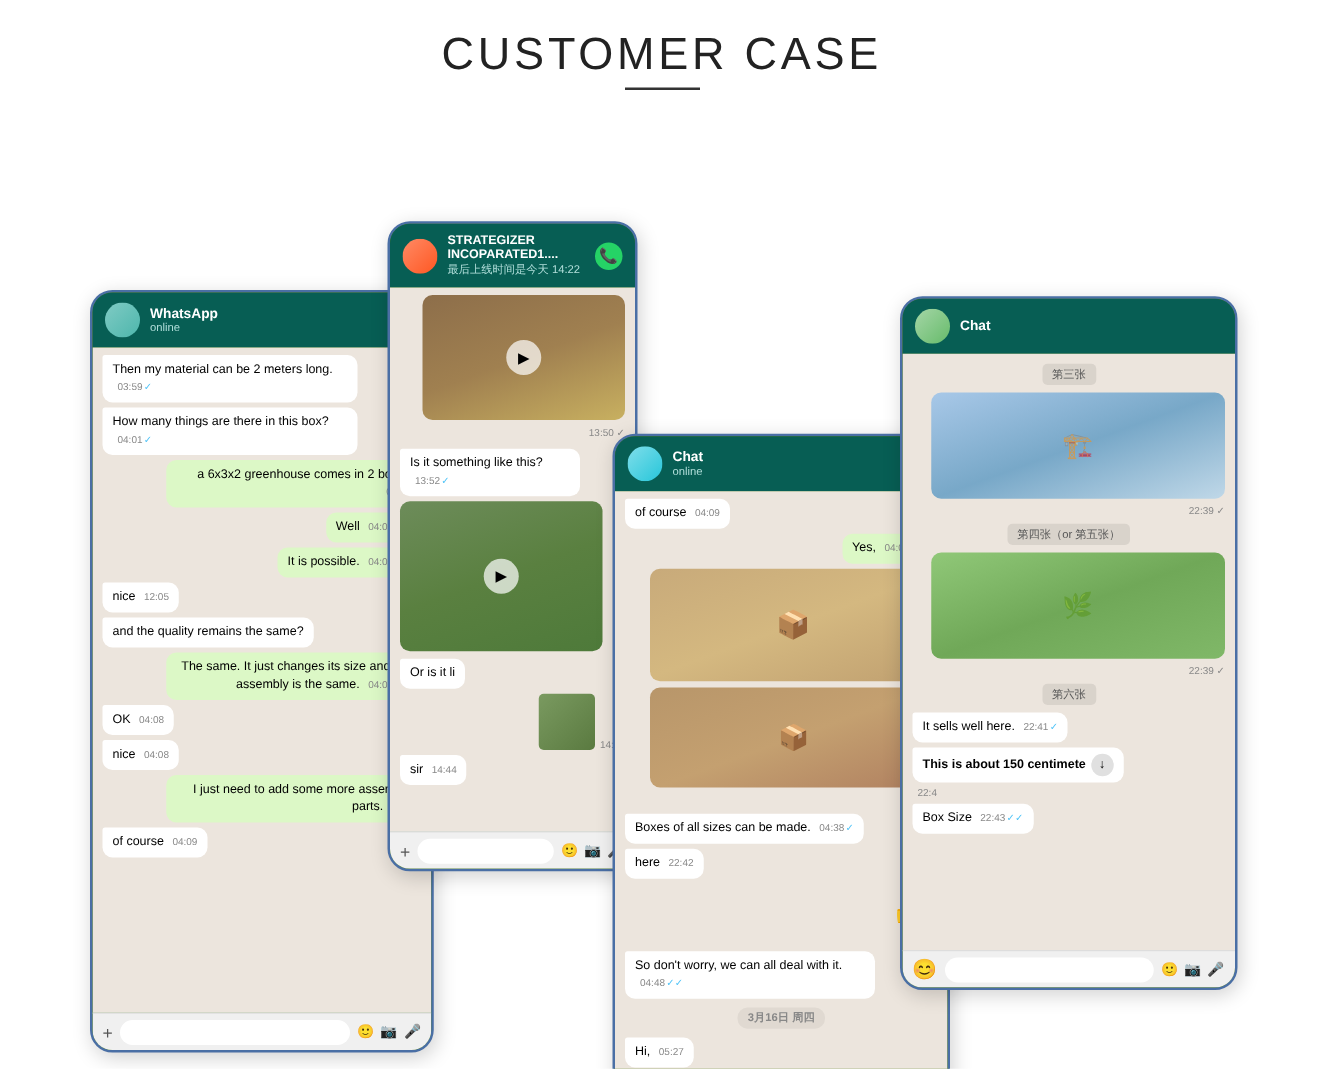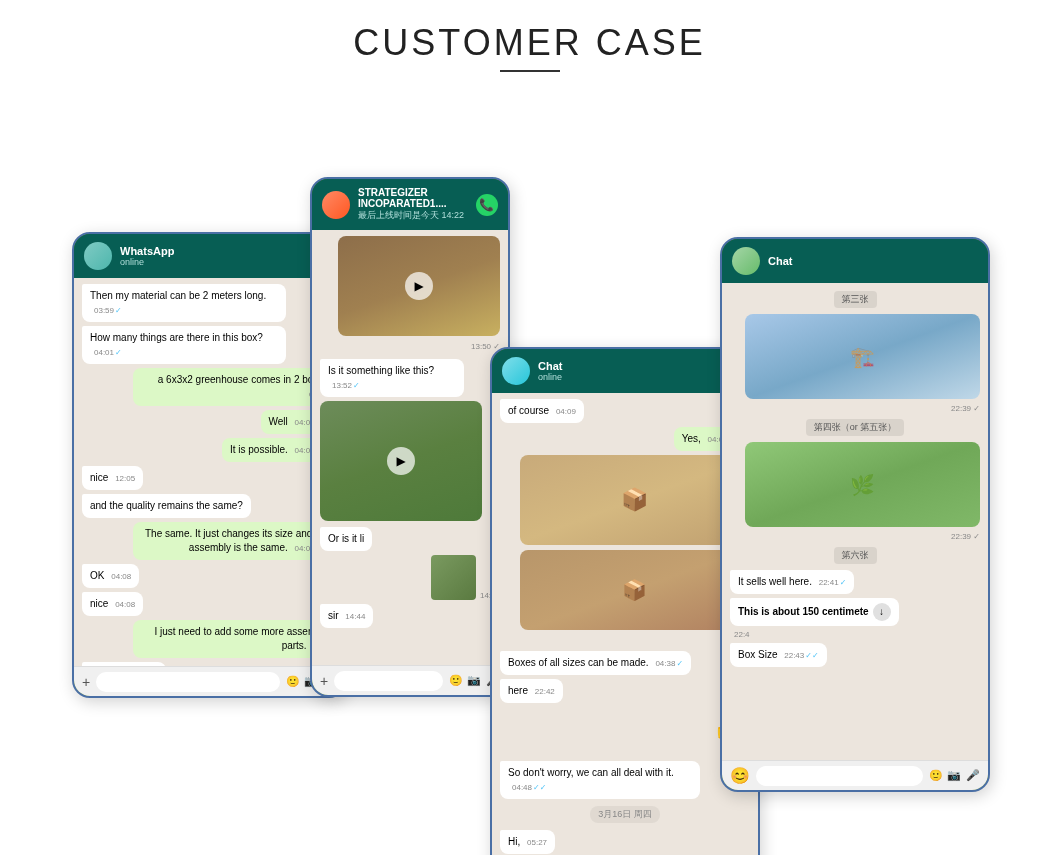--- a/index.html
+++ b/index.html
@@ -137,28 +137,29 @@
 
     .date-divider {
       text-align: center;
       font-size: 9px;
       color: #888;
       background: rgba(0,0,0,0.05);
       border-radius: 8px;
       padding: 2px 8px;
       align-self: center;
       margin: 3px 0;
+      font-weight: bold;
     }
 
     
     .ss1 {
       left: 72px;
       top: 150px;
       width: 275px;
-      height: 466px;
+      height: 610px;
     }
     
     .ss2 {
       left: 310px;
       top: 95px;
       width: 200px;
       height: 520px;
     }
     
     .ss3 {

